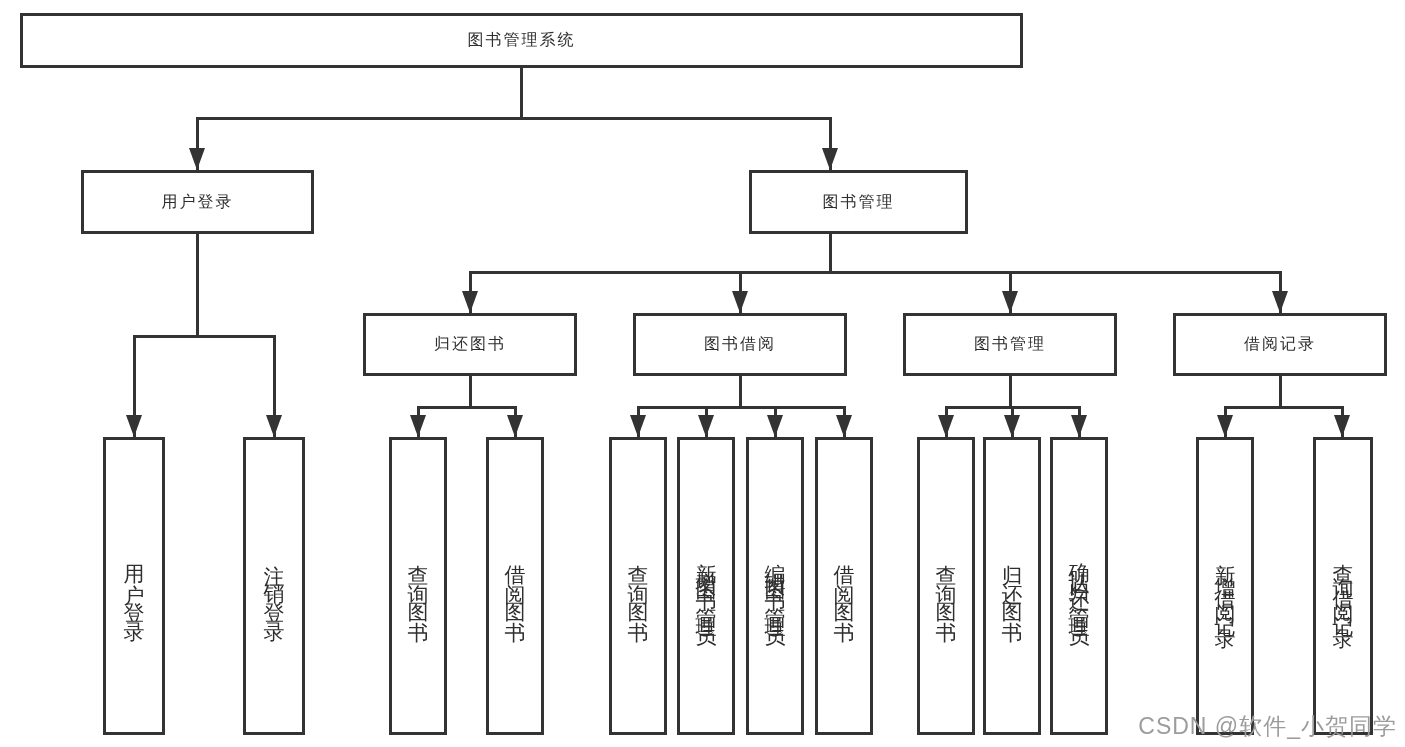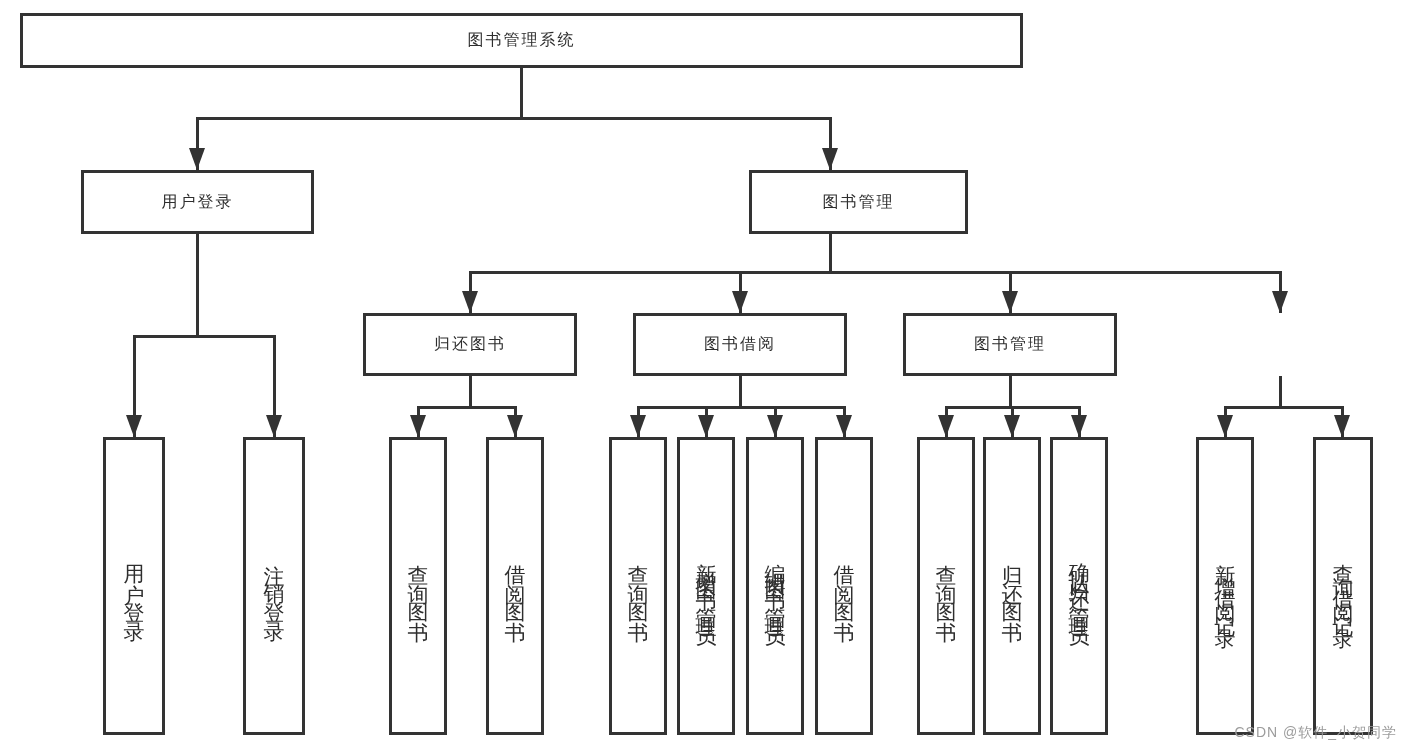--- a/index.html
+++ b/index.html
@@ -17,21 +17,21 @@
     letter-spacing:13px;font-size:21px;white-space:normal;
   }
   .vl{position:absolute;width:3px;background:#333;}
   .hl{position:absolute;height:3px;background:#333;}
   .ah{
     position:absolute;width:0;height:0;
     border-left:8px solid transparent;border-right:8px solid transparent;
     border-top:22px solid #333;
   }
   .watermark{
-    position:absolute;right:8px;bottom:5px;font-size:14px;color:#9c9c9c;
+    position:absolute;right:8px;bottom:5px;font-size:23px;color:#9c9c9c;
     letter-spacing:1px;
   }
 </style>
 </head>
 <body>
 
 <div class="canvas">
 
   <div class="box" style="left:20px;top:13px;width:1003px;height:55px;">图书管理系统</div>
 
@@ -59,20 +59,21 @@
   <div class="vl" style="left:1009px;top:271px;height:42px;"></div>
   <div class="vl" style="left:1279px;top:271px;height:42px;"></div>
   <div class="ah" style="left:462px;top:291px;"></div>
   <div class="ah" style="left:732px;top:291px;"></div>
   <div class="ah" style="left:1002px;top:291px;"></div>
   <div class="ah" style="left:1272px;top:291px;"></div>
 
   <div class="box" style="left:363px;top:313px;width:214px;height:63px;">归还图书</div>
   <div class="box" style="left:633px;top:313px;width:214px;height:63px;text-align:center;">图书借阅</div>
   <div class="box" style="left:903px;top:313px;width:214px;height:63px;">图书管理</div>
+  <div class="box" style="left:1173px;top:313px;width:214px;height:63px;">借阅记录</div>
 
   <div class="vl" style="left:469px;top:376px;height:33px;"></div>
   <div class="hl" style="left:417px;top:406px;width:100px;"></div>
   <div class="vl" style="left:417px;top:406px;height:31px;"></div>
   <div class="vl" style="left:514px;top:406px;height:31px;"></div>
   <div class="ah" style="left:410px;top:415px;"></div>
   <div class="ah" style="left:507px;top:415px;"></div>
 
   <div class="vl" style="left:739px;top:376px;height:33px;"></div>
   <div class="hl" style="left:637px;top:406px;width:209px;"></div>

